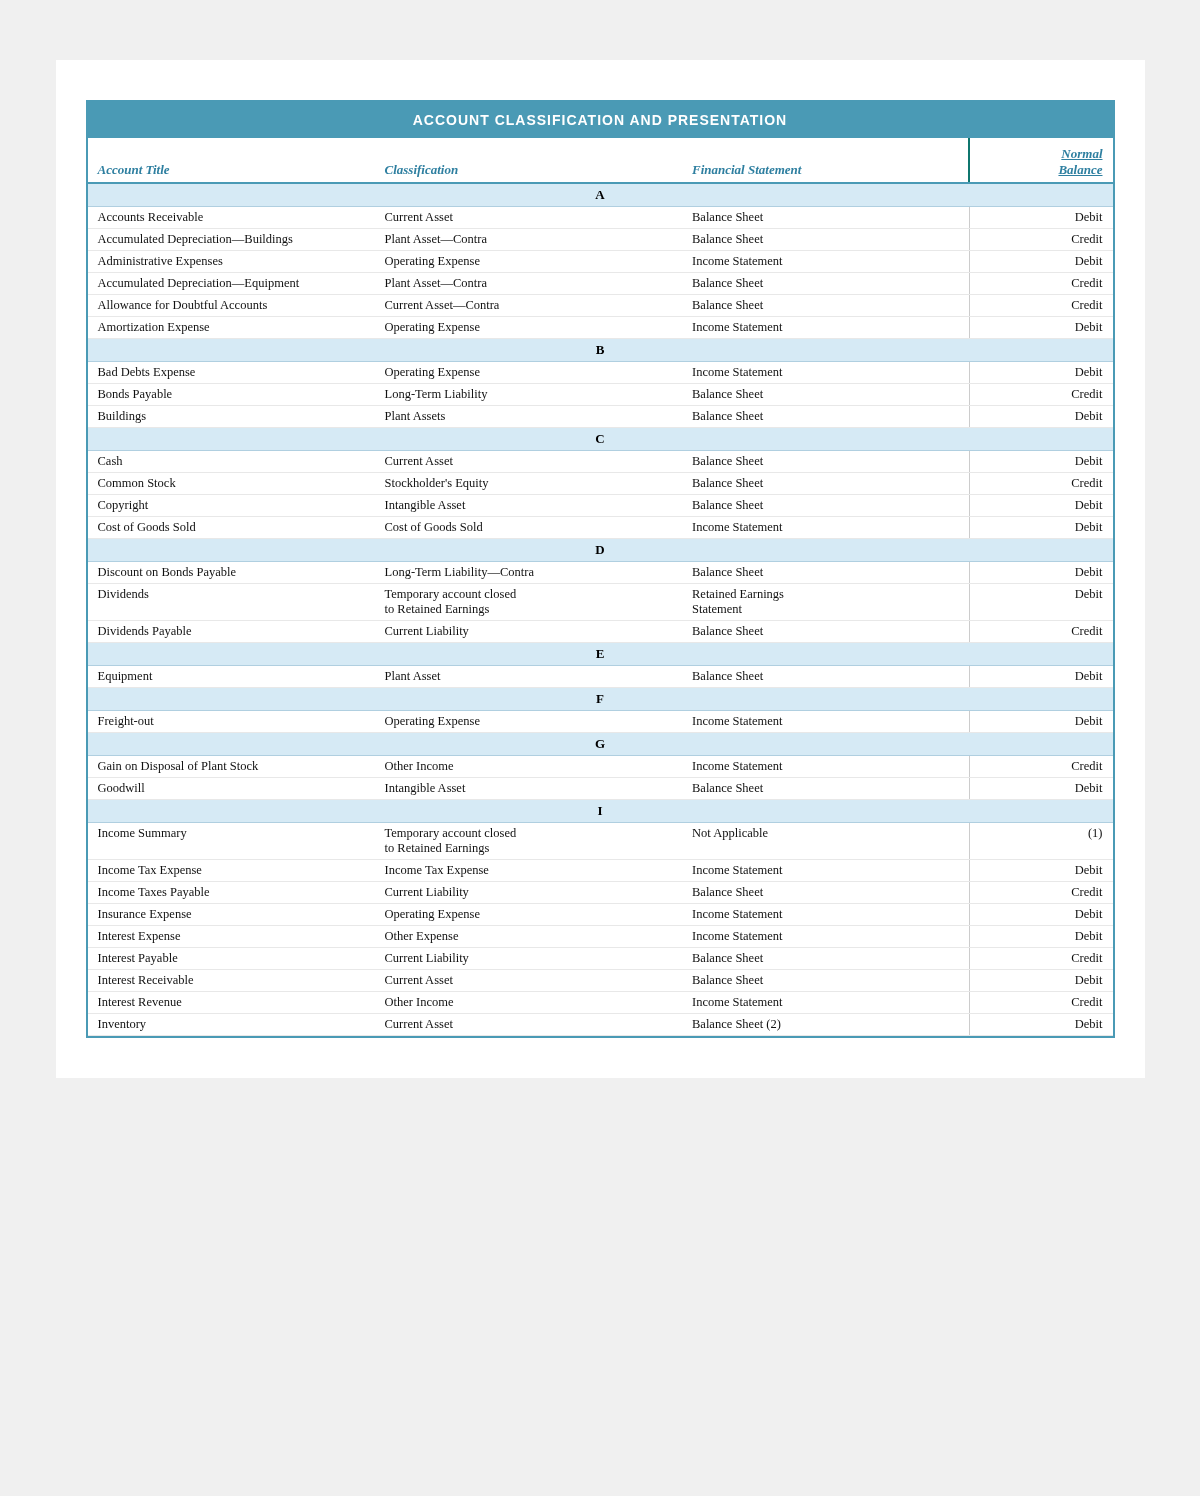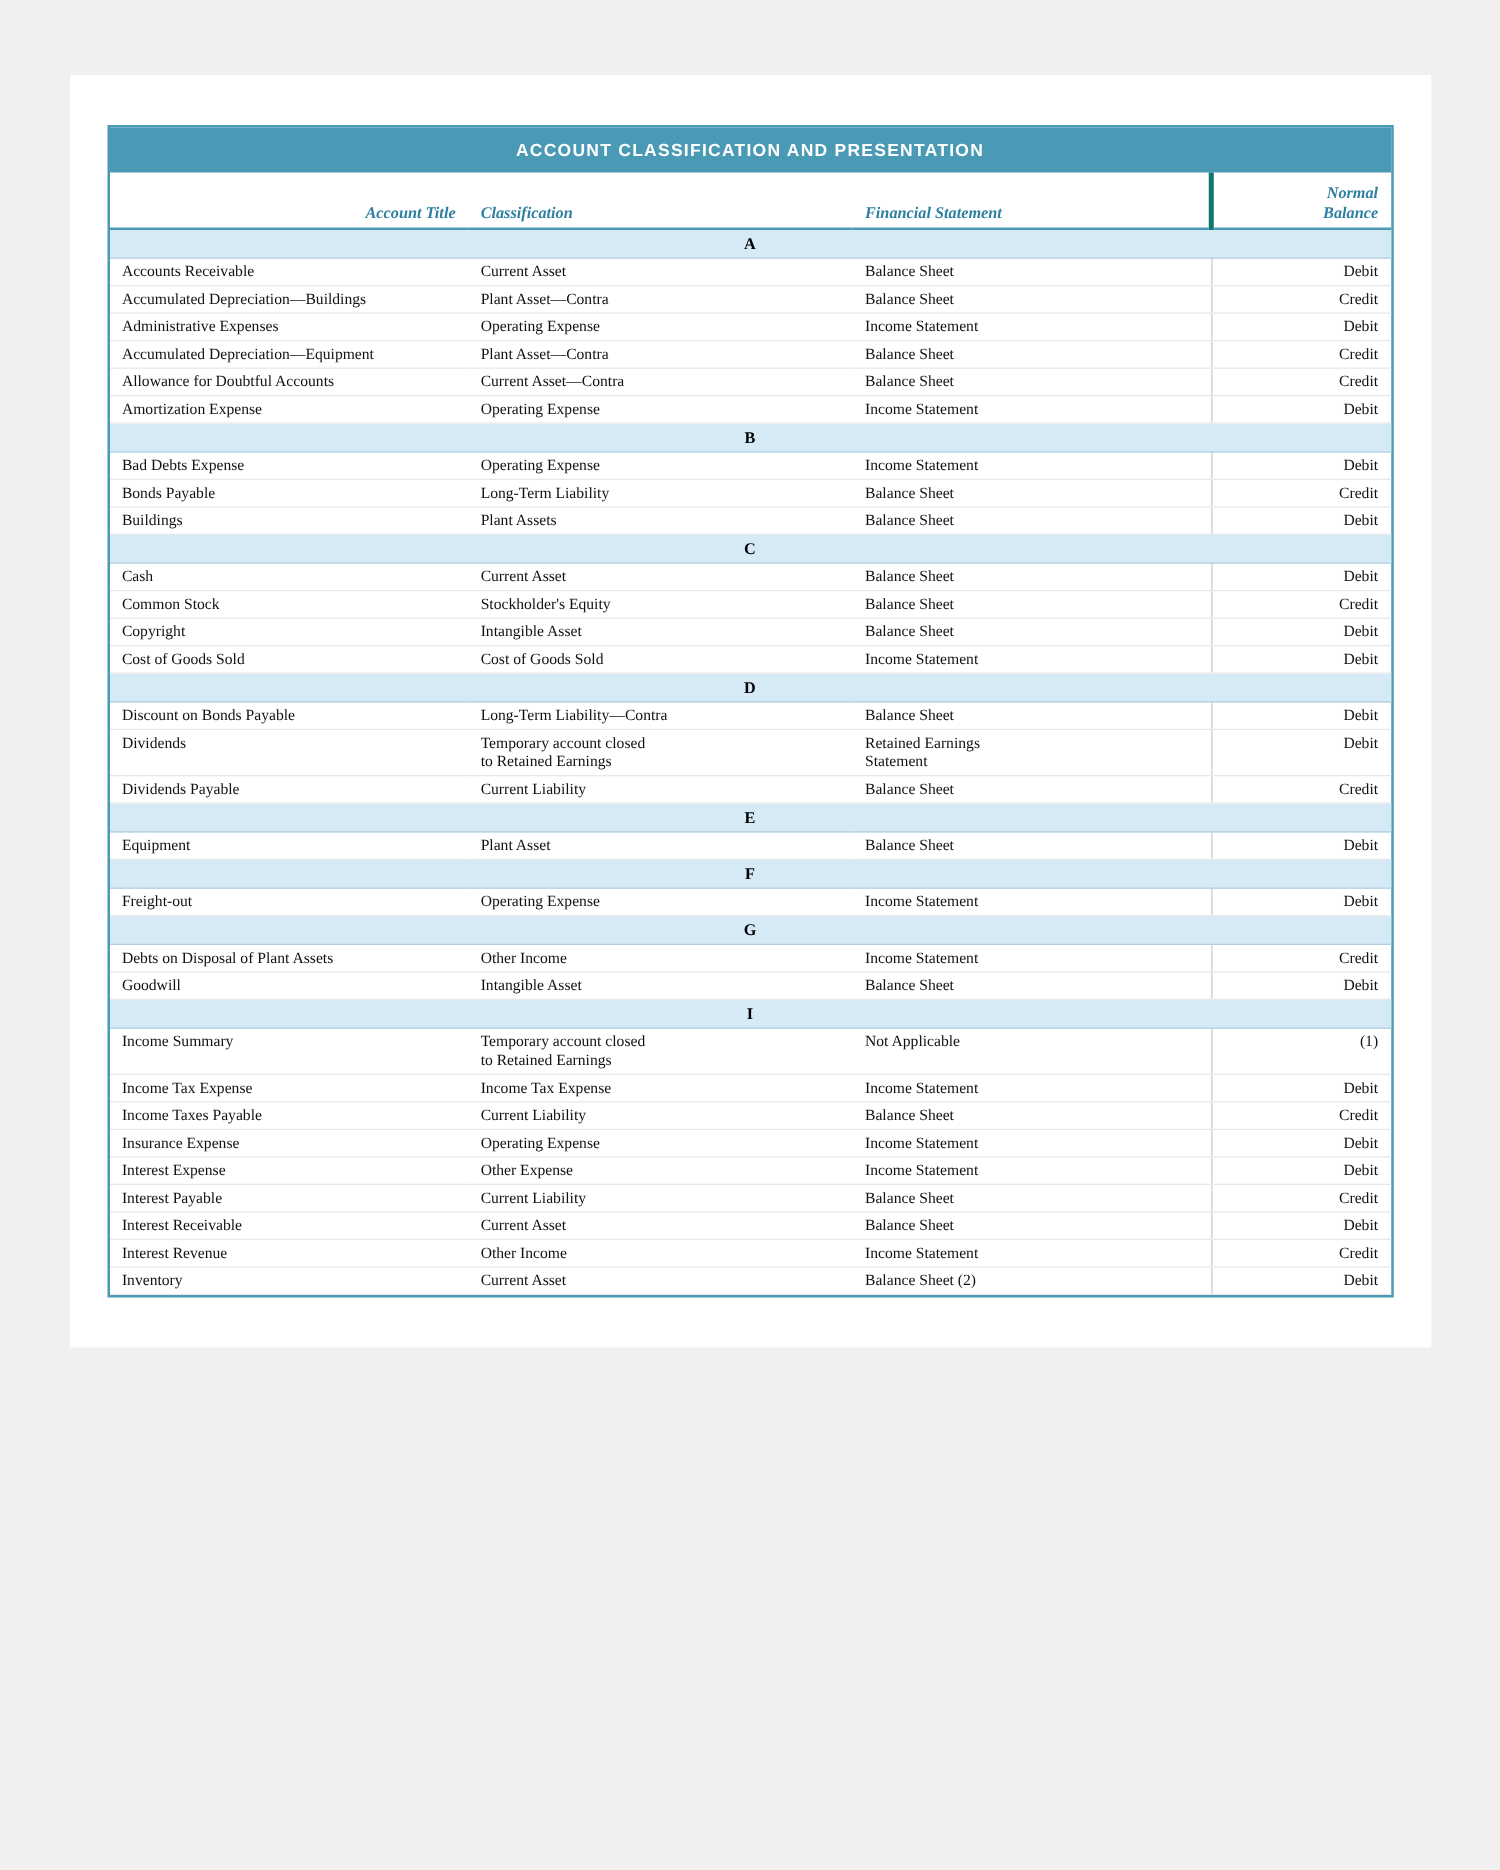--- a/index.html
+++ b/index.html
@@ -37,23 +37,24 @@
     thead th {
       color: #2e7fa0;
       font-weight: bold;
       font-style: italic;
       font-size: 13px;
       padding: 8px 10px 4px 10px;
       vertical-align: bottom;
       border-bottom: 2px solid #4a9ab5;
     }
     thead th:last-child {
-      border-left: 4px solid #0f766e;
-    }
-    .th-account { text-align: right; width: 28%; }
+      border-left: 2px solid #0f766e;
+      text-decoration: underline;
+    }
+    .th-account { text-align: left; width: 28%; }
     .th-classification { text-align: left; width: 30%; }
     .th-financial { text-align: left; width: 28%; }
     .th-normal-bal { text-align: right; width: 14%; }
 
     tr.letter-row td {
       background: #d6eaf5;
       text-align: center;
       font-weight: bold;
       font-size: 13px;
       padding: 3px 0;
@@ -221,21 +222,21 @@
           <tr class="data-row">
             <td>Freight-out</td>
             <td>Operating Expense</td>
             <td>Income Statement</td>
             <td>Debit</td>
           </tr>
           <tr class="letter-row">
             <td colspan="4">G</td>
           </tr>
           <tr class="data-row">
-            <td>Debts on Disposal of Plant Assets</td>
+            <td>Gain on Disposal of Plant Stock</td>
             <td>Other Income</td>
             <td>Income Statement</td>
             <td>Credit</td>
           </tr>
           <tr class="data-row">
             <td>Goodwill</td>
             <td>Intangible Asset</td>
             <td>Balance Sheet</td>
             <td>Debit</td>
           </tr>

